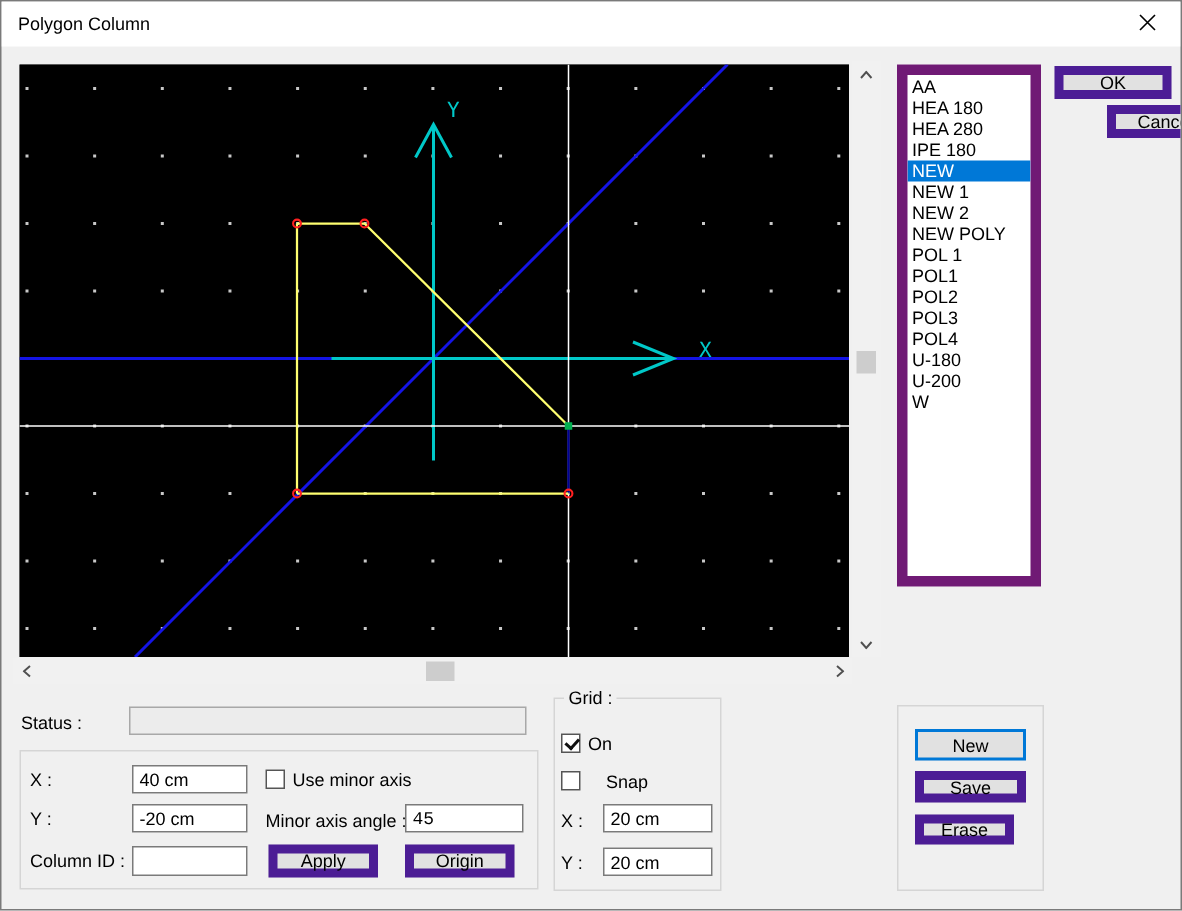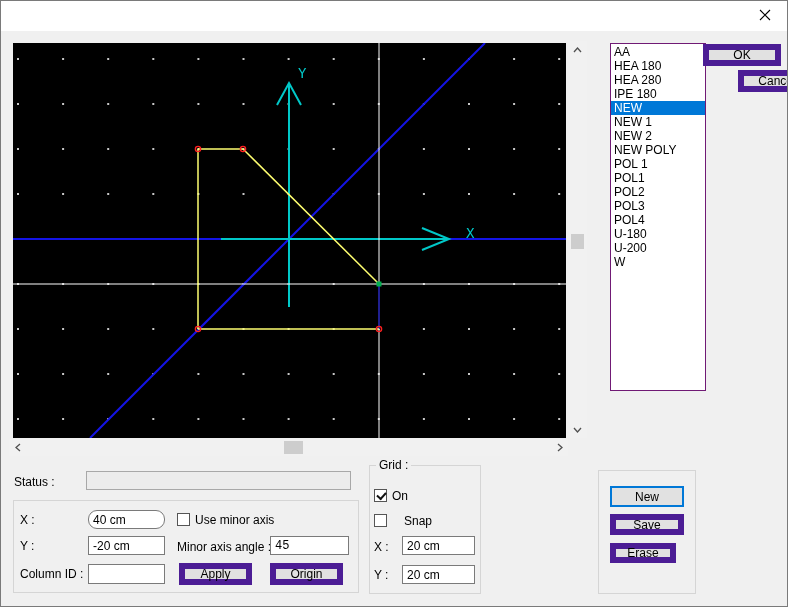--- a/index.html
+++ b/index.html
@@ -17,21 +17,21 @@
   
   .sb-track { background:#f1f1f1; }
   #vscroll { left:567px; top:40px; width:19px; height:397px; }
   #hscroll { left:8px; top:438px; width:559px; height:17px; }
   .sb-thumb { background:#cdcdcd; }
   #v-thumb { left:3px; top:193px; width:13px; height:15px; }
   #h-thumb { left:275px; top:2px; width:19px; height:13px; }
   .sb-btn { display:flex; align-items:center; justify-content:center; }
   
   #listbox { left:597px; top:42px; width:96px; height:348px; background:#fff;
-             border:1px solid #701a75; overflow:hidden; padding-top:1px;margin-left:12px; }
+             border:7px solid #701a75; overflow:hidden; padding-top:1px; }
   .lb-item { height:14px; line-height:14px; padding-left:3px; white-space:nowrap; }
   .lb-item.sel { background:#0078d7; color:#fff; }
   
   .btn { position:absolute; background:#e1e1e1; border:6px solid #4c1d95;
          font-family:"Liberation Sans",sans-serif; font-size:12px; color:#000;
          display:flex; align-items:center; justify-content:center; padding:0; }
   .btn.default-focus { border:2px solid #0078d7; }
   
   .groupbox { position:absolute; border:1px solid #d5d5d5; }
   .legend { position:absolute; top:-8px; left:6px; background:#f0f0f0; padding:0 3px; line-height:14px; }
@@ -45,20 +45,21 @@
   .cb { position:absolute; width:13px; height:13px; background:#fff; border:1px solid #555; }
   .cb.checked::after { content:""; position:absolute; left:2px; top:2px; width:7px; height:4px;
         border-left:2px solid #111; border-bottom:2px solid #111; transform:rotate(-48deg); }
 </style>
 </head>
 <body>
 
 <div id="window">
 
   <div class="abs" id="titlebar">
+    <div class="abs" id="title">Polygon Column</div>
     <div class="abs" id="close-btn">
       <span>
         <svg width="12" height="12" viewBox="0 0 12 12">
             <path d="M1 1 L11 11 M11 1 L1 11" stroke="#000" stroke-width="1.1" fill="none"></path>
           </svg>
       </span>
     </div>
   </div>
 
   <svg class="abs" id="canvas" width="553" height="395" viewBox="0 0 553 395">
@@ -250,21 +251,21 @@
     </div>
 
   <button class="btn" style="left:702px;top:43px;width:78px;height:22px;">OK</button>
   <button class="btn" style="left:702px;top:69px;width:78px;height:22px;margin-left:35px;">Cancel</button>
 
   <div class="lbl" style="left:13px;top:474px;">Status :</div>
   <input class="tb disabled" style="left: 85px; top: 470px; width: 265px; height: 19px;" readonly="" value="">
 
   <div class="groupbox" style="left:12px;top:499px;width:346px;height:93px;">
     <div class="lbl" style="left:6px;top:12px;">X :</div>
-    <input class="tb" style="left: 74px; top: 9px; width: 77px; height: 19px; border-radius: 9px;" readonly="" value="40 cm">
+    <input class="tb" style="left: 74px; top: 9px; width: 77px; height: 19px;" readonly="" value="40 cm">
     <div class="cb" style="left:163px;top:12px;"></div>
     <div class="lbl" style="left:181px;top:12px;">Use minor axis</div>
 
     <div class="lbl" style="left:6px;top:38px;">Y :</div>
     <input class="tb" style="left: 74px; top: 35px; width: 77px; height: 19px;" readonly="" value="-20 cm">
     <div class="lbl" style="left:163px;top:39px;">Minor axis angle :</div>
     <input class="tb" style="left: 256px; top: 35px; width: 79px; height: 19px; font-family: Liberation Mono, monospace;" readonly="" value="45">
 
     <div class="lbl" style="left:6px;top:66px;">Column ID :</div>
     <input class="tb" style="left: 74px; top: 63px; width: 77px; height: 20px;" readonly="" value="">

